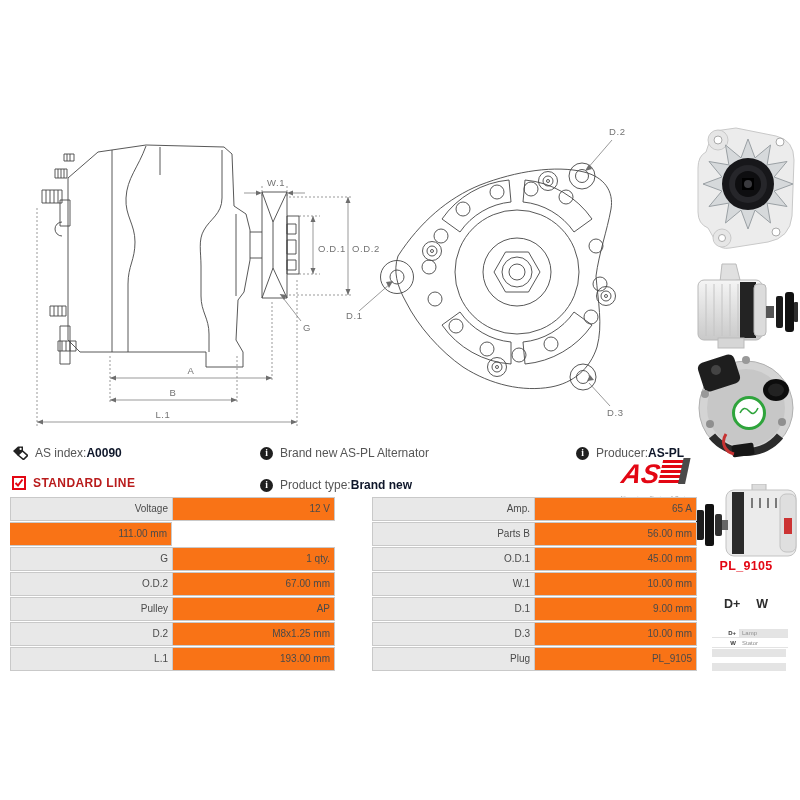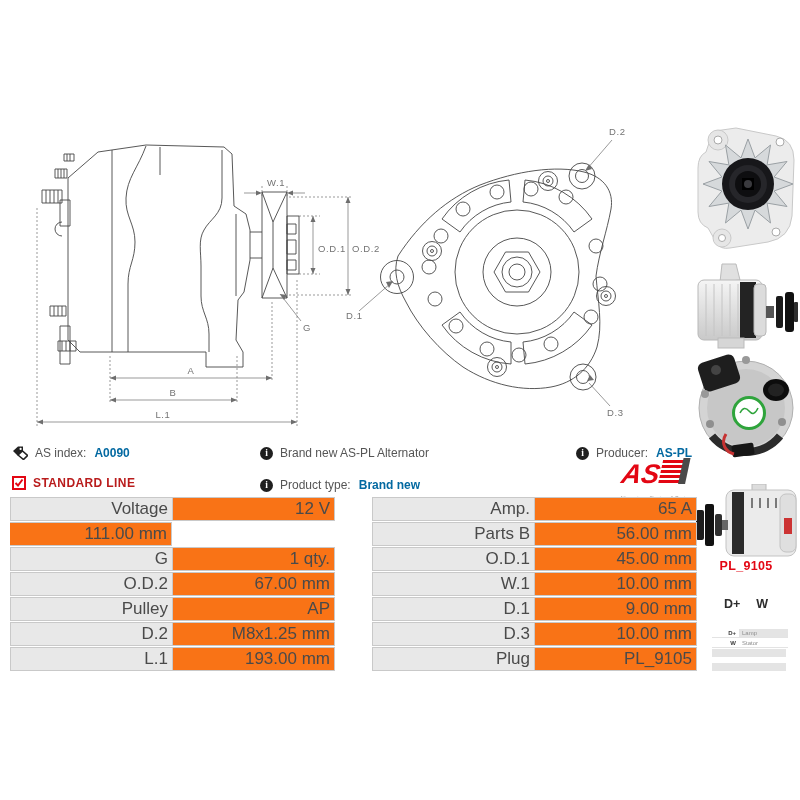--- a/index.html
+++ b/index.html
@@ -4,37 +4,37 @@
 <style>
   html,body{margin:0;padding:0}
   body{
     width:800px;height:800px;background:#ffffff;position:relative;overflow:hidden;
     font-family:"Liberation Sans", sans-serif;color:#4a4a4a;
   }
   .abs{position:absolute}
 
   
   .meta-line{display:flex;align-items:center;font-size:12px;color:#555;white-space:nowrap}
-  .meta-line b{color:#0369a1;margin-left:8px}
+  .meta-line b{color:#0f172a;margin-left:0}
   .icon-gap{margin-right:7px}
   .info-icon{
     width:13px;height:13px;border-radius:50%;background:#1f1f1f;color:#fff;
     font-size:9.5px;font-weight:bold;text-align:center;line-height:13px;
     font-family:"Liberation Serif",serif;flex:0 0 13px;
   }
   .standard{font-size:12px;font-weight:bold;color:#b91c1c;letter-spacing:.4px}
 
   
   .logo-wrap{width:84px;text-align:center}
   .logo-tagline{font-size:5px;color:#9a9a9a;letter-spacing:.2px;margin-top:1px}
 
   
   .spec-col{position:absolute;top:497px;width:338px}
   .spec-row{display:flex;margin-bottom:1px}
-  .cell{height:22px;line-height:22px;font-size:17px;text-align:right;padding-right:4px;box-sizing:content-box}
+  .cell{height:22px;line-height:22px;font-size:10px;text-align:right;padding-right:4px;box-sizing:content-box}
   .lbl{width:157px;background:#e8e8e8;border:1px solid #c9c9c9;color:#4a4a4a}
   .val{width:157px;background:#f97316;border:1px solid #c9c9c9;border-left:none;color:#4a4a4a}
 
   
   .plug-code{width:108px;text-align:center;font-size:12.5px;font-weight:bold;color:#e30613;letter-spacing:.3px}
   .plug-terms{width:108px;display:flex;justify-content:center;gap:16px;font-size:12.5px;font-weight:bold;color:#2d2d2d}
   .pin-table{width:76px;font-size:6px}
   .pinrow{display:flex;height:8px;line-height:8px;margin-bottom:1px;border-bottom:1px solid #e3e3e3}
   .pincell{width:24px;text-align:right;padding-right:3px;font-weight:bold;color:#3a3a3a}
   .desccell{width:46px;padding-left:3px;color:#8f8f8f}

